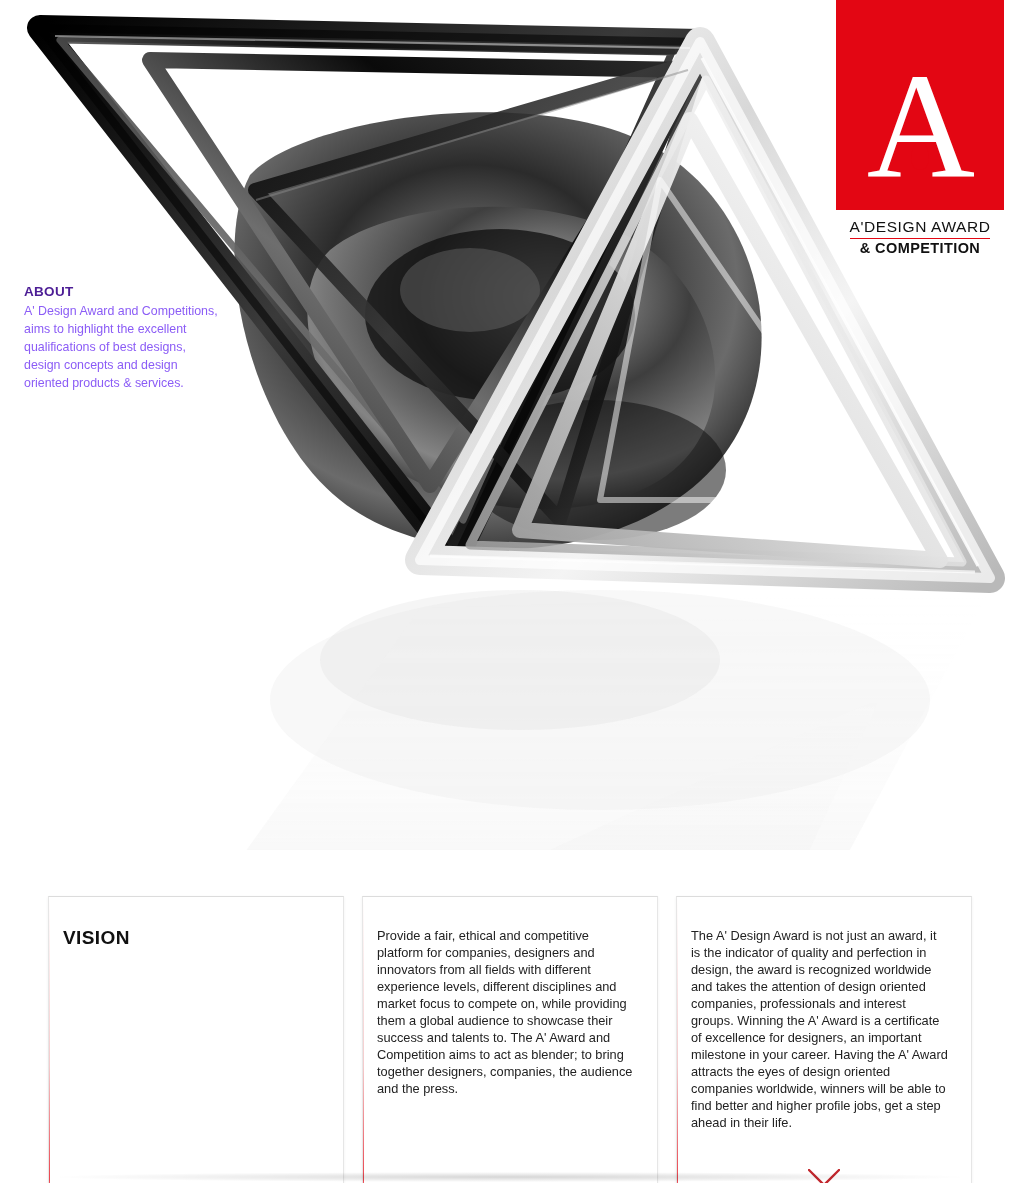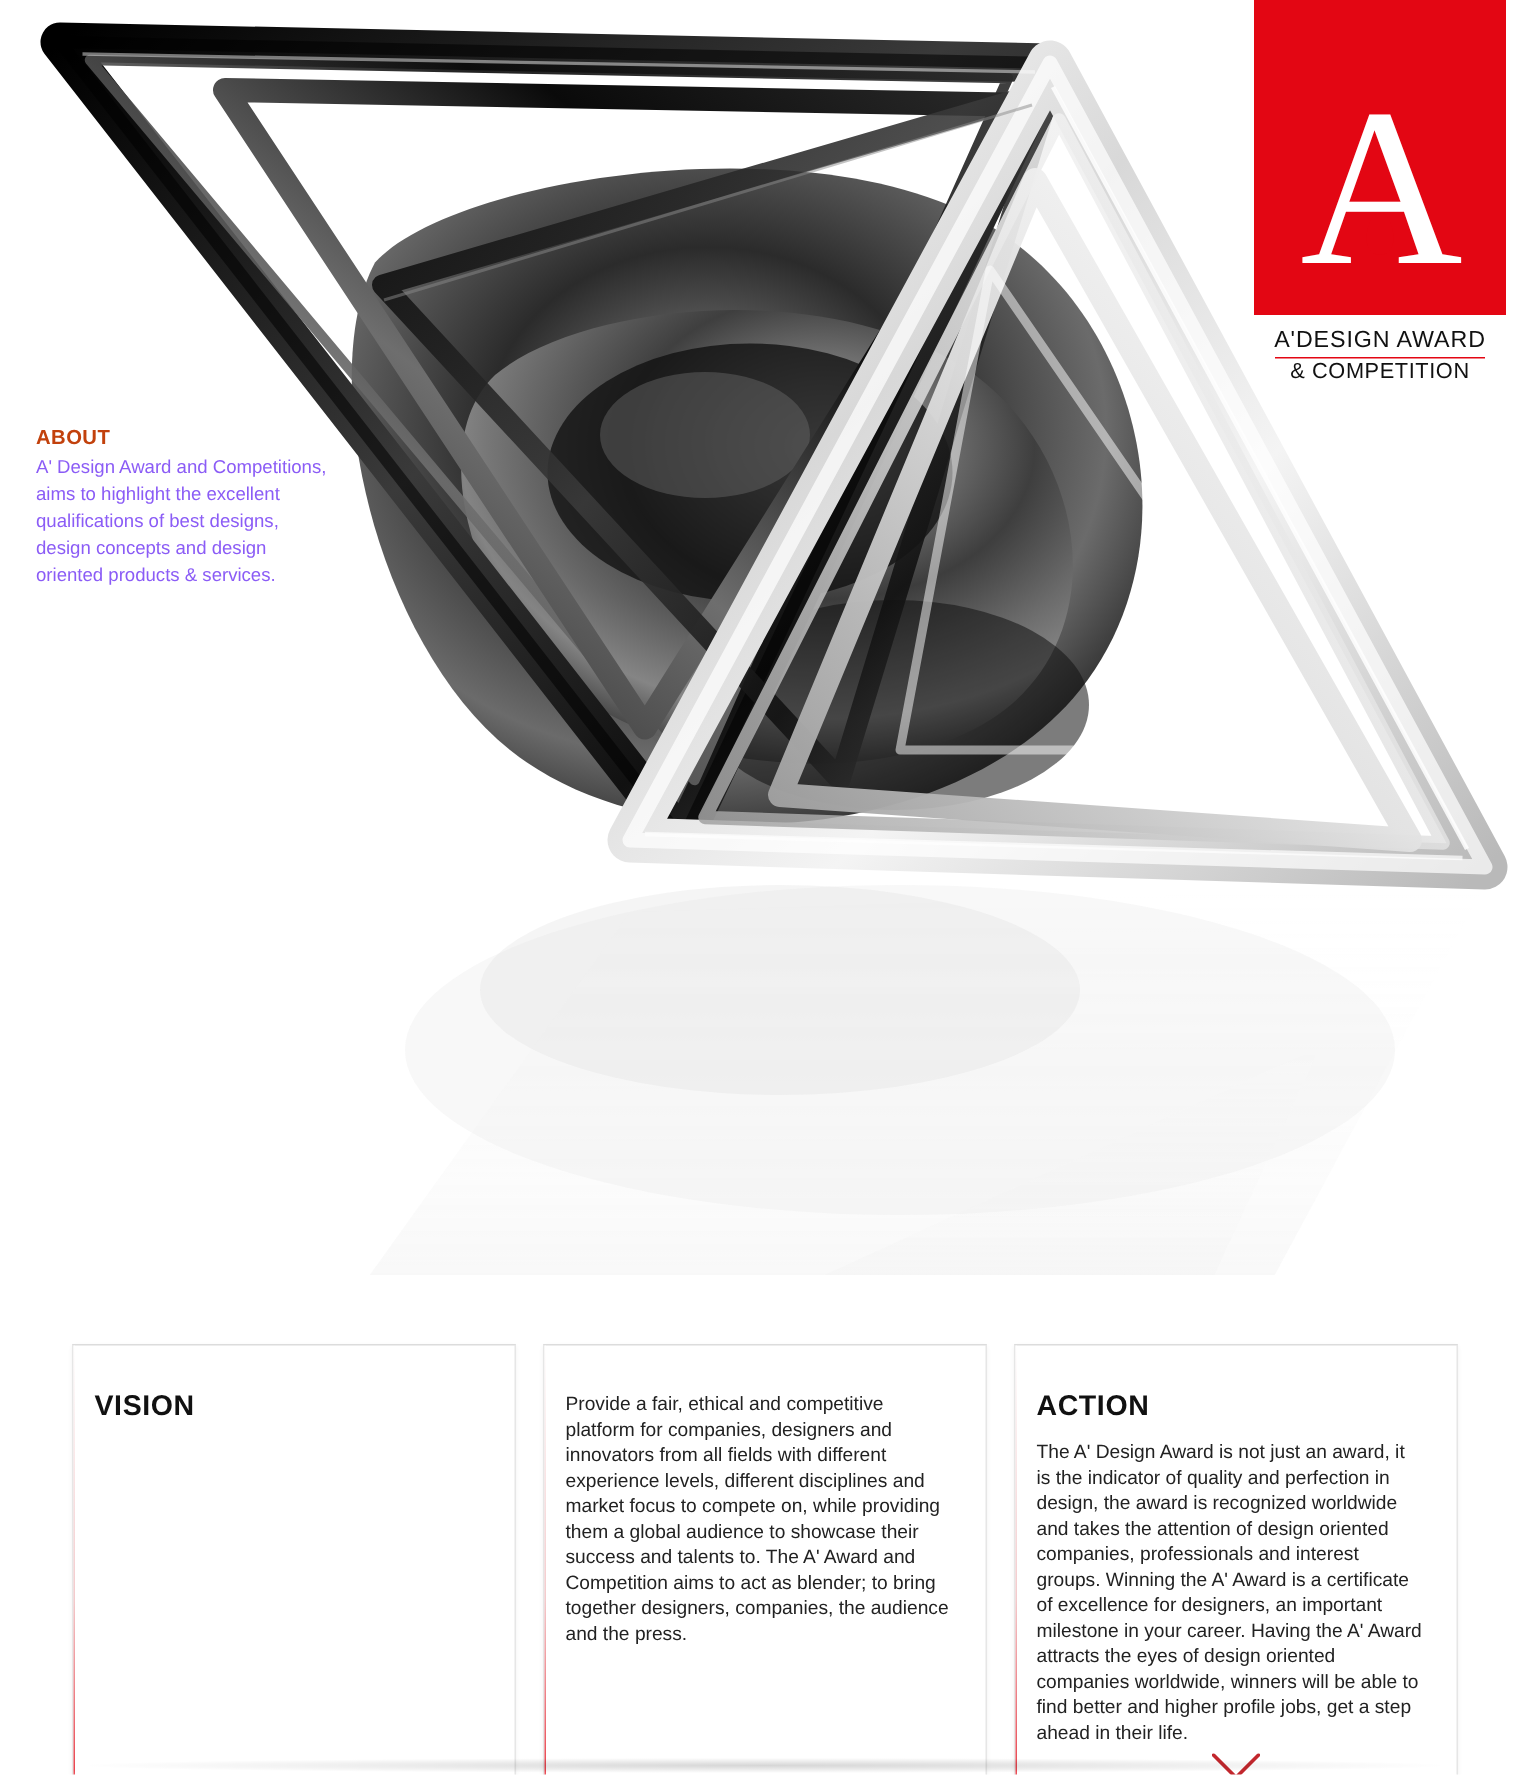--- a/index.html
+++ b/index.html
@@ -56,21 +56,21 @@
   .logo-title {
     margin-top: 8px;
     font-size: 15.5px;
     font-weight: normal;
     letter-spacing: 0.6px;
     color: #111;
     white-space: nowrap;
   }
   .logo-sub {
     font-size: 14.5px;
-    font-weight: normal;
+    font-weight: bold;
     letter-spacing: 0.4px;
     color: #111;
     margin-top: 1px;
     white-space: nowrap;
   }
   .logo-rule {
     width: 140px;
     height: 1px;
     background: #e30613;
     margin: 2px auto 0 auto;
@@ -92,21 +92,21 @@
     position: absolute;
     left: 24px;
     top: 284px;
     width: 200px;
     z-index: 5;
   }
   .about-title {
     font-size: 13.5px;
     font-weight: bold;
     letter-spacing: 0.3px;
-    color: #c2410c;
+    color: #4c1d95;
     margin-bottom: 3px;
   }
   .about-text {
     font-size: 12.4px;
     line-height: 18px;
     color: #8b5cf6;
   }
 
   
   .cards {
@@ -279,21 +279,20 @@
 
   <div class="card">
     <div class="card-title">VISION</div>
   </div>
 
   <div class="card">
     <div class="card-text">Provide a fair, ethical and competitive platform for companies, designers and innovators from all fields with different experience levels, different disciplines and market focus to compete on, while providing them a global audience to showcase their success and talents to. The A' Award and Competition aims to act as blender; to bring together designers, companies, the audience  and the press.</div>
   </div>
 
   <div class="card">
-    <div class="card-title">ACTION</div>
     <div class="card-text">The A' Design Award is not just an award, it is the indicator of quality and perfection in design, the award is recognized worldwide and takes the attention of design oriented companies, professionals and interest groups. Winning the A' Award is a certificate of excellence for designers, an important milestone in your career. Having the A' Award attracts the eyes of design oriented companies worldwide, winners will be able to find better and higher profile jobs, get a step ahead in their life.</div>
     <div class="chevron">
       <svg width="32" height="18" viewBox="0 0 32 18" xmlns="http://www.w3.org/2000/svg">
         <path d="M1 1 L16 16 L31 1" fill="none" stroke="#c2272d" stroke-width="2.4" stroke-linecap="round" stroke-linejoin="round"></path>
       </svg>
     </div>
   </div>
 
 </div>
 

